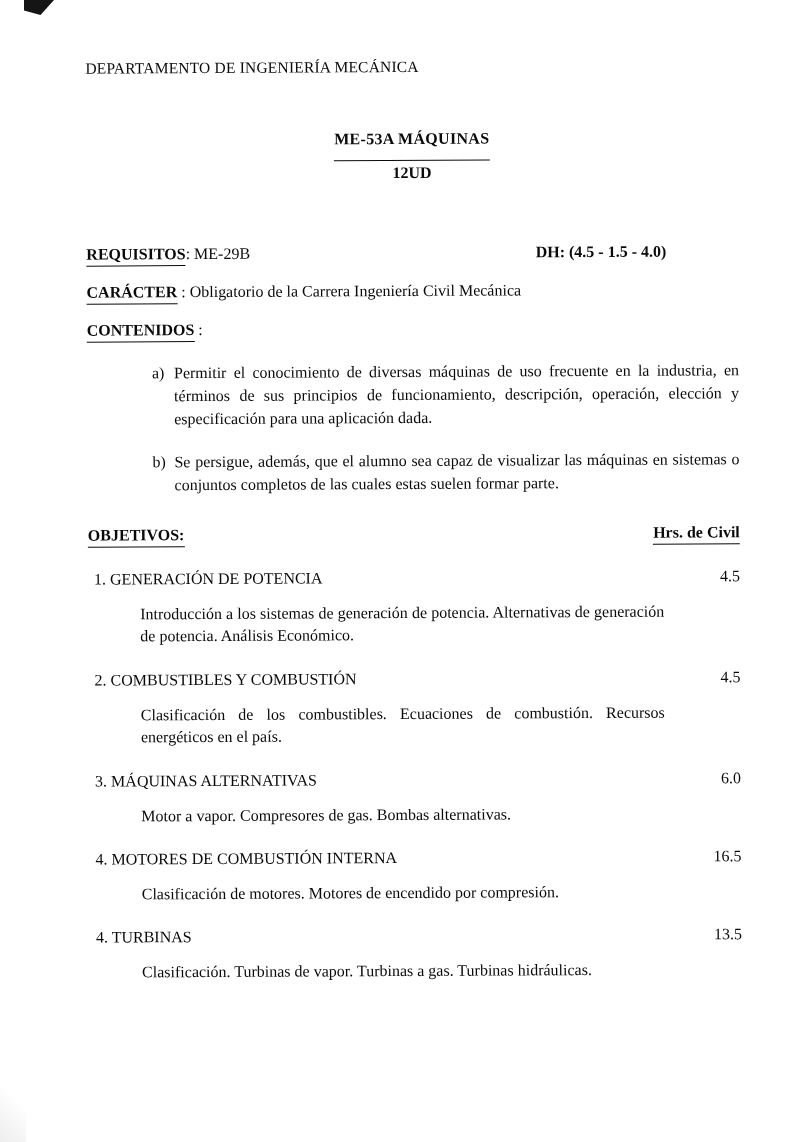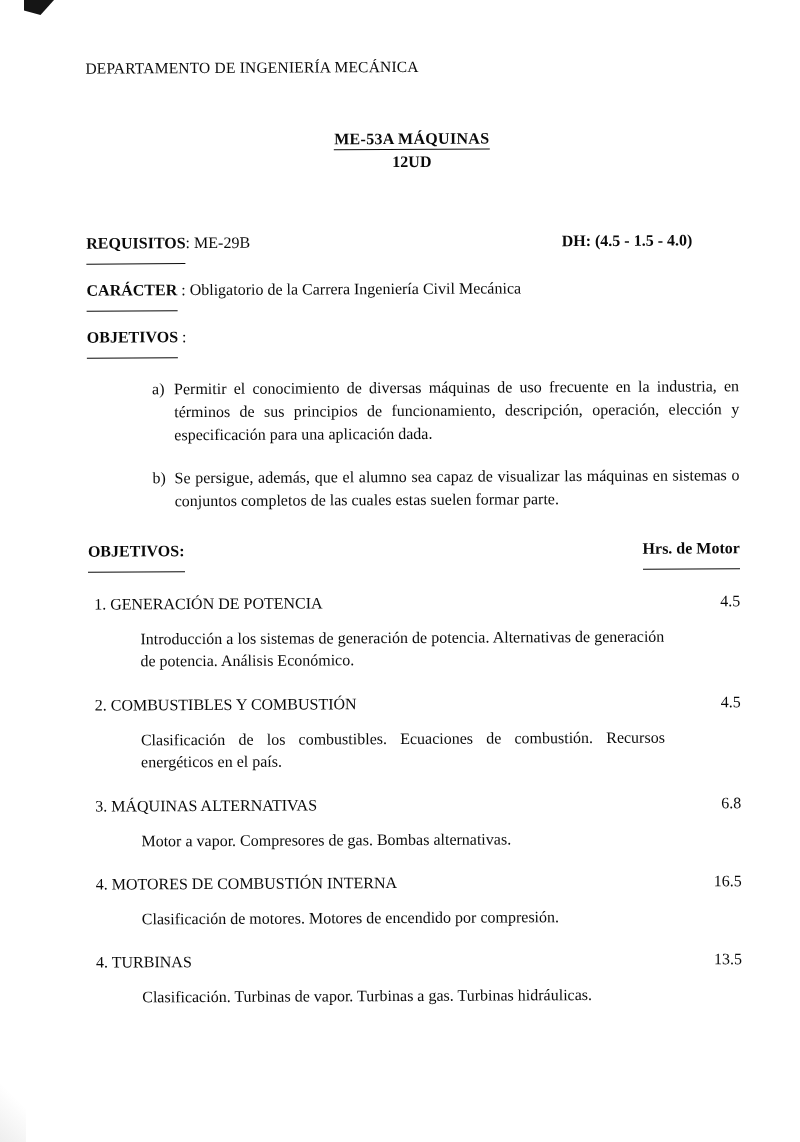--- a/index.html
+++ b/index.html
@@ -29,42 +29,42 @@
     letter-spacing: 0.2px;
   }
   .title-block {
     margin-top: 54px;
     text-align: center;
   }
   .course-title {
     font-weight: bold;
     display: inline-block;
     border-bottom: 1.6px solid #0a0a0a;
-    padding-bottom: 1px;
+    padding-bottom: 12px;
     letter-spacing: 0.3px;
   }
   .course-units {
     font-weight: bold;
     margin-top: 3px;
   }
   .label-underline {
     font-weight: bold;
     display: inline-block;
     border-bottom: 1.6px solid #0a0a0a;
-    padding-bottom: 11px;
+    padding-bottom: 2px;
   }
   .req-row {
     margin-top: 62px;
     display: flex;
     justify-content: space-between;
     align-items: baseline;
   }
   .dh-value {
     font-weight: bold;
-    margin-right: 46px;
+    margin-right: 72px;
     white-space: nowrap;
   }
   .caracter-row { margin-top: 17px; }
   .objetivos-row { margin-top: 17px; }
   .objective {
     margin-left: 65px;
     margin-top: 19px;
     display: flex;
     line-height: 1.45;
     text-align: justify;
@@ -135,53 +135,53 @@
       <span class="label-underline">REQUISITOS</span><span>:  ME-29B</span>
     </div>
     <div class="dh-value">DH: (4.5 - 1.5 - 4.0)</div>
   </div>
 
   <div class="caracter-row">
     <span class="label-underline">CARÁCTER</span><span> :  Obligatorio de la Carrera Ingeniería Civil Mecánica</span>
   </div>
 
   <div class="objetivos-row">
-    <span class="label-underline">OBJETIVOS</span><span> :</span>
+    <span class="label-underline">CONTENIDOS</span><span> :</span>
   </div>
 
   <div class="objective">
     <span class="marker">a)</span>
     <span class="obj-text">Permitir el conocimiento de diversas máquinas de uso frecuente en la industria, en términos de sus principios de funcionamiento, descripción, operación, elección y especificación para una aplicación dada.</span>
   </div>
 
   <div class="objective">
     <span class="marker">b)</span>
     <span class="obj-text">Se persigue, además, que el alumno sea capaz de visualizar las máquinas en sistemas o conjuntos completos de las cuales estas suelen formar parte.</span>
   </div>
 
   <div class="contenidos-row">
     <span class="label-underline">OBJETIVOS:</span>
-    <span class="label-underline">Hrs. de Motor</span>
+    <span class="label-underline">Hrs. de Civil</span>
   </div>
 
   <div class="item-row">
     <span>1. GENERACIÓN DE POTENCIA</span>
     <span class="item-hours">4.5</span>
   </div>
   <div class="item-desc">Introducción a los sistemas de generación de potencia. Alternativas de generación de potencia. Análisis Económico.</div>
 
   <div class="item-row">
     <span>2. COMBUSTIBLES Y COMBUSTIÓN</span>
     <span class="item-hours">4.5</span>
   </div>
   <div class="item-desc">Clasificación de los combustibles.  Ecuaciones de combustión.  Recursos energéticos en el país.</div>
 
   <div class="item-row">
     <span>3. MÁQUINAS ALTERNATIVAS</span>
-    <span class="item-hours">6.8</span>
+    <span class="item-hours">6.0</span>
   </div>
   <div class="item-desc">Motor a vapor.  Compresores de gas.  Bombas alternativas.</div>
 
   <div class="item-row">
     <span>4. MOTORES DE COMBUSTIÓN INTERNA</span>
     <span class="item-hours">16.5</span>
   </div>
   <div class="item-desc">Clasificación de motores.  Motores de encendido por compresión.</div>
 
   <div class="item-row">

